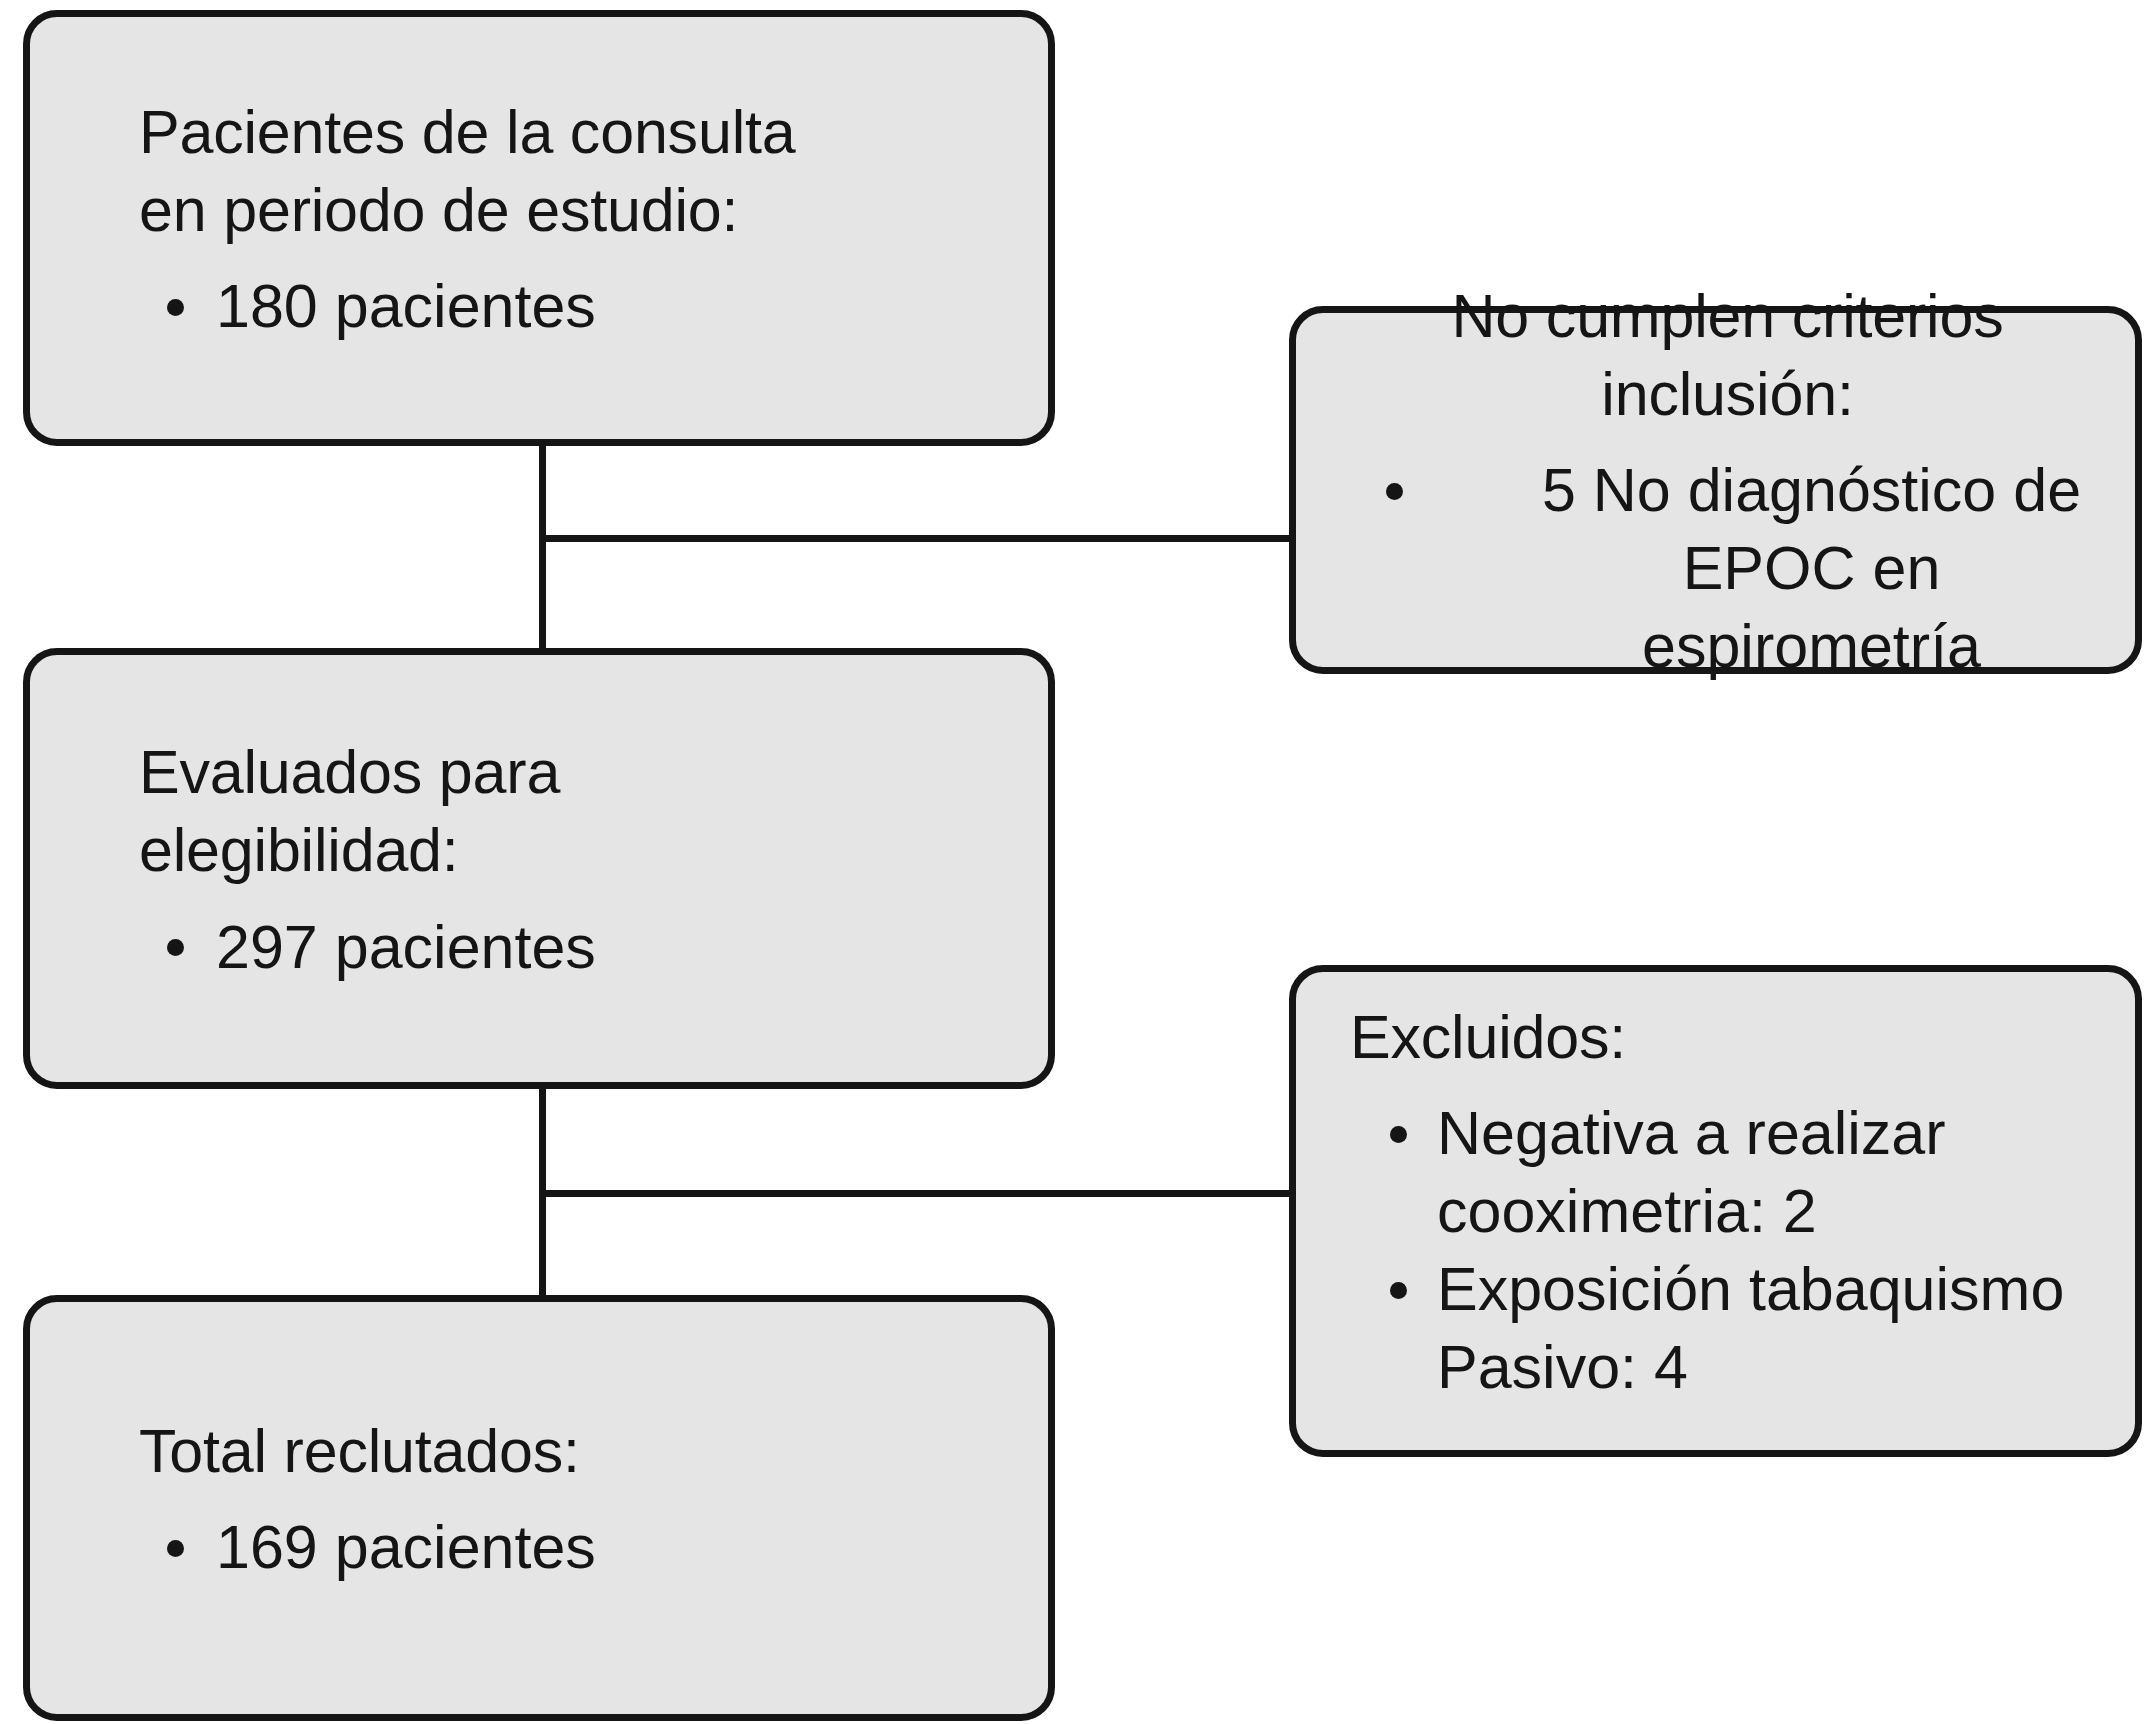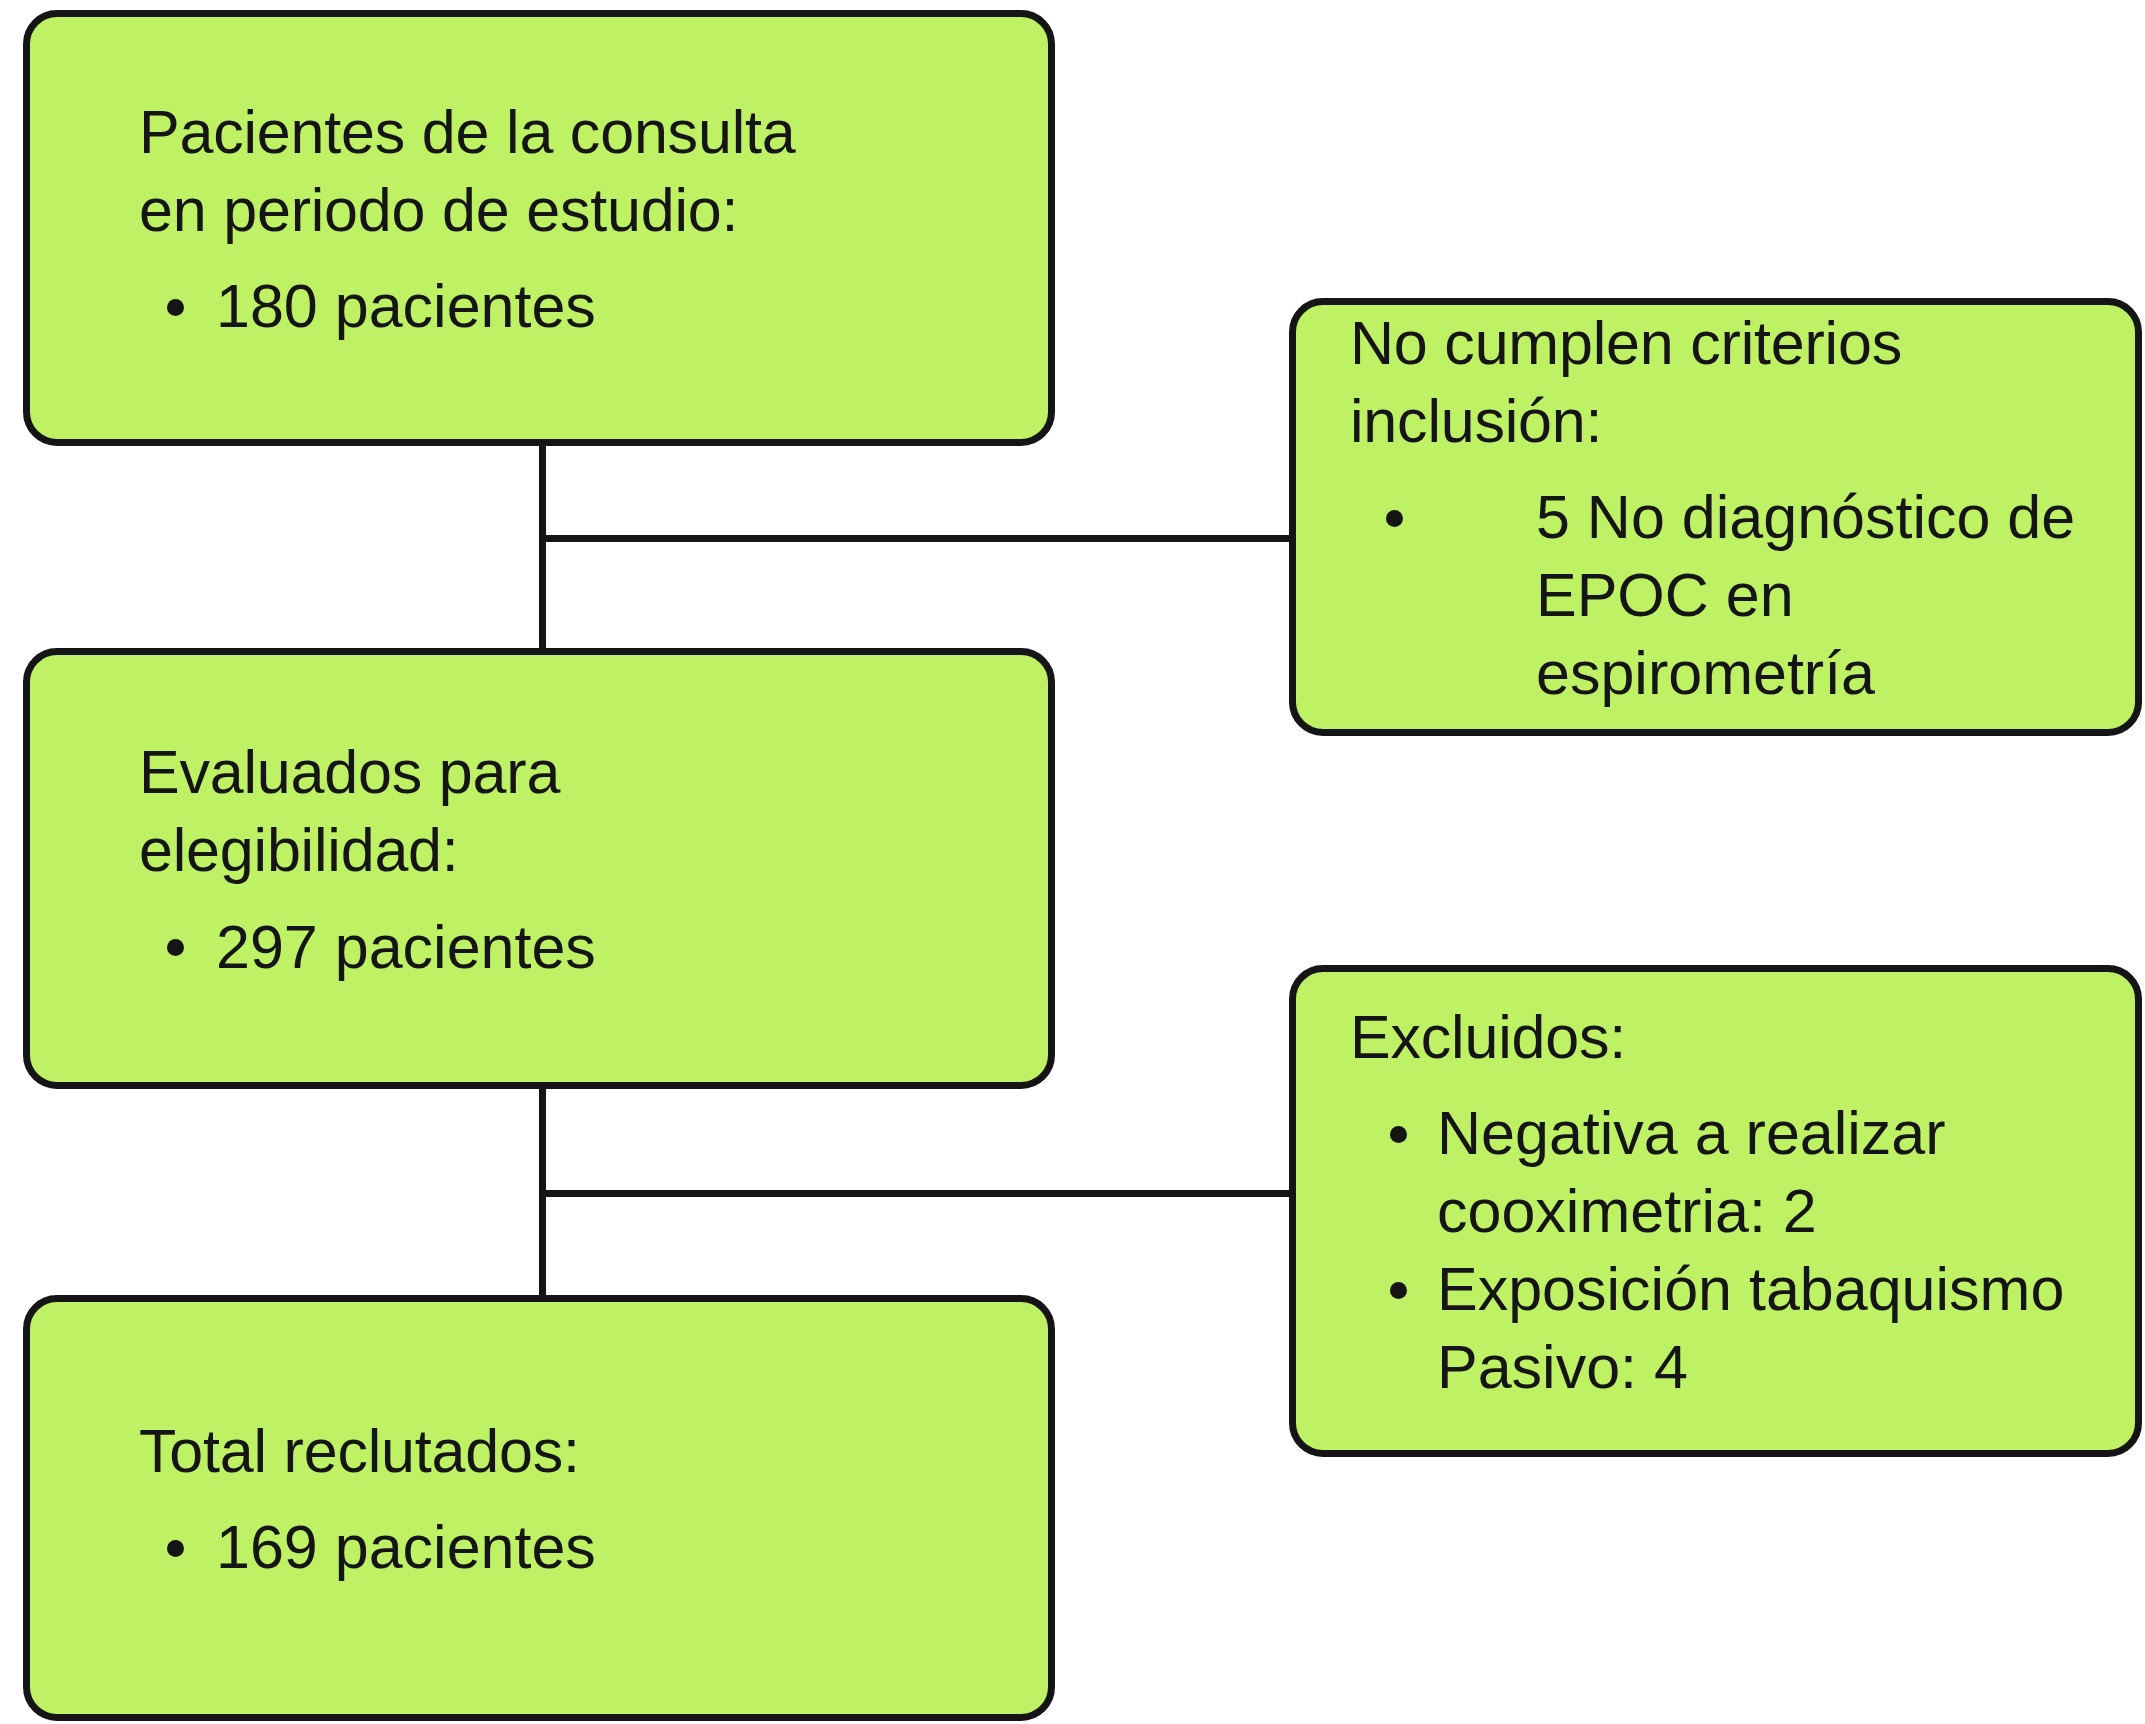--- a/index.html
+++ b/index.html
@@ -28,21 +28,21 @@
     position: absolute;
     background: #151515;
   }
   .conn-v { width: 7px; }
   .conn-h { height: 7px; }
 
   
   .node {
     position: absolute;
     box-sizing: border-box;
-    background: #bef264;
+    background: #e5e5e5;
     border: 7px solid #151515;
     border-radius: 34px;
     display: flex;
     flex-direction: column;
     justify-content: center;
   }
 
   .node-body {
     padding: 0 30px;
   }
@@ -82,21 +82,21 @@
     padding-left: 168px;
   }
   .bullets.wide li::before {
     left: 18px;
   }
 
   
   #node-enrolled   { left: 23px;   top: 10px;   width: 1032px; height: 436px; }
   #node-eligible   { left: 23px;   top: 648px;  width: 1032px; height: 441px; }
   #node-recruited  { left: 23px;   top: 1295px; width: 1032px; height: 426px; }
-  #node-not-meeting{ left: 1289px; top: 298px;  width: 853px;  height: 438px; }
+  #node-not-meeting{ left: 1289px; top: 306px;  width: 853px;  height: 368px; text-align: center; }
   #node-excluded   { left: 1289px; top: 965px;  width: 853px;  height: 492px; }
 
   
   #node-enrolled   .node-body { padding-left: 109px; }
   #node-eligible   .node-body { padding-left: 109px; }
   #node-recruited  .node-body { padding-left: 109px; }
   #node-not-meeting .node-body { padding-left: 54px; }
   #node-excluded   .node-body { padding-left: 54px; }
 
   #node-enrolled  .bullets li { padding-left: 59px; }

